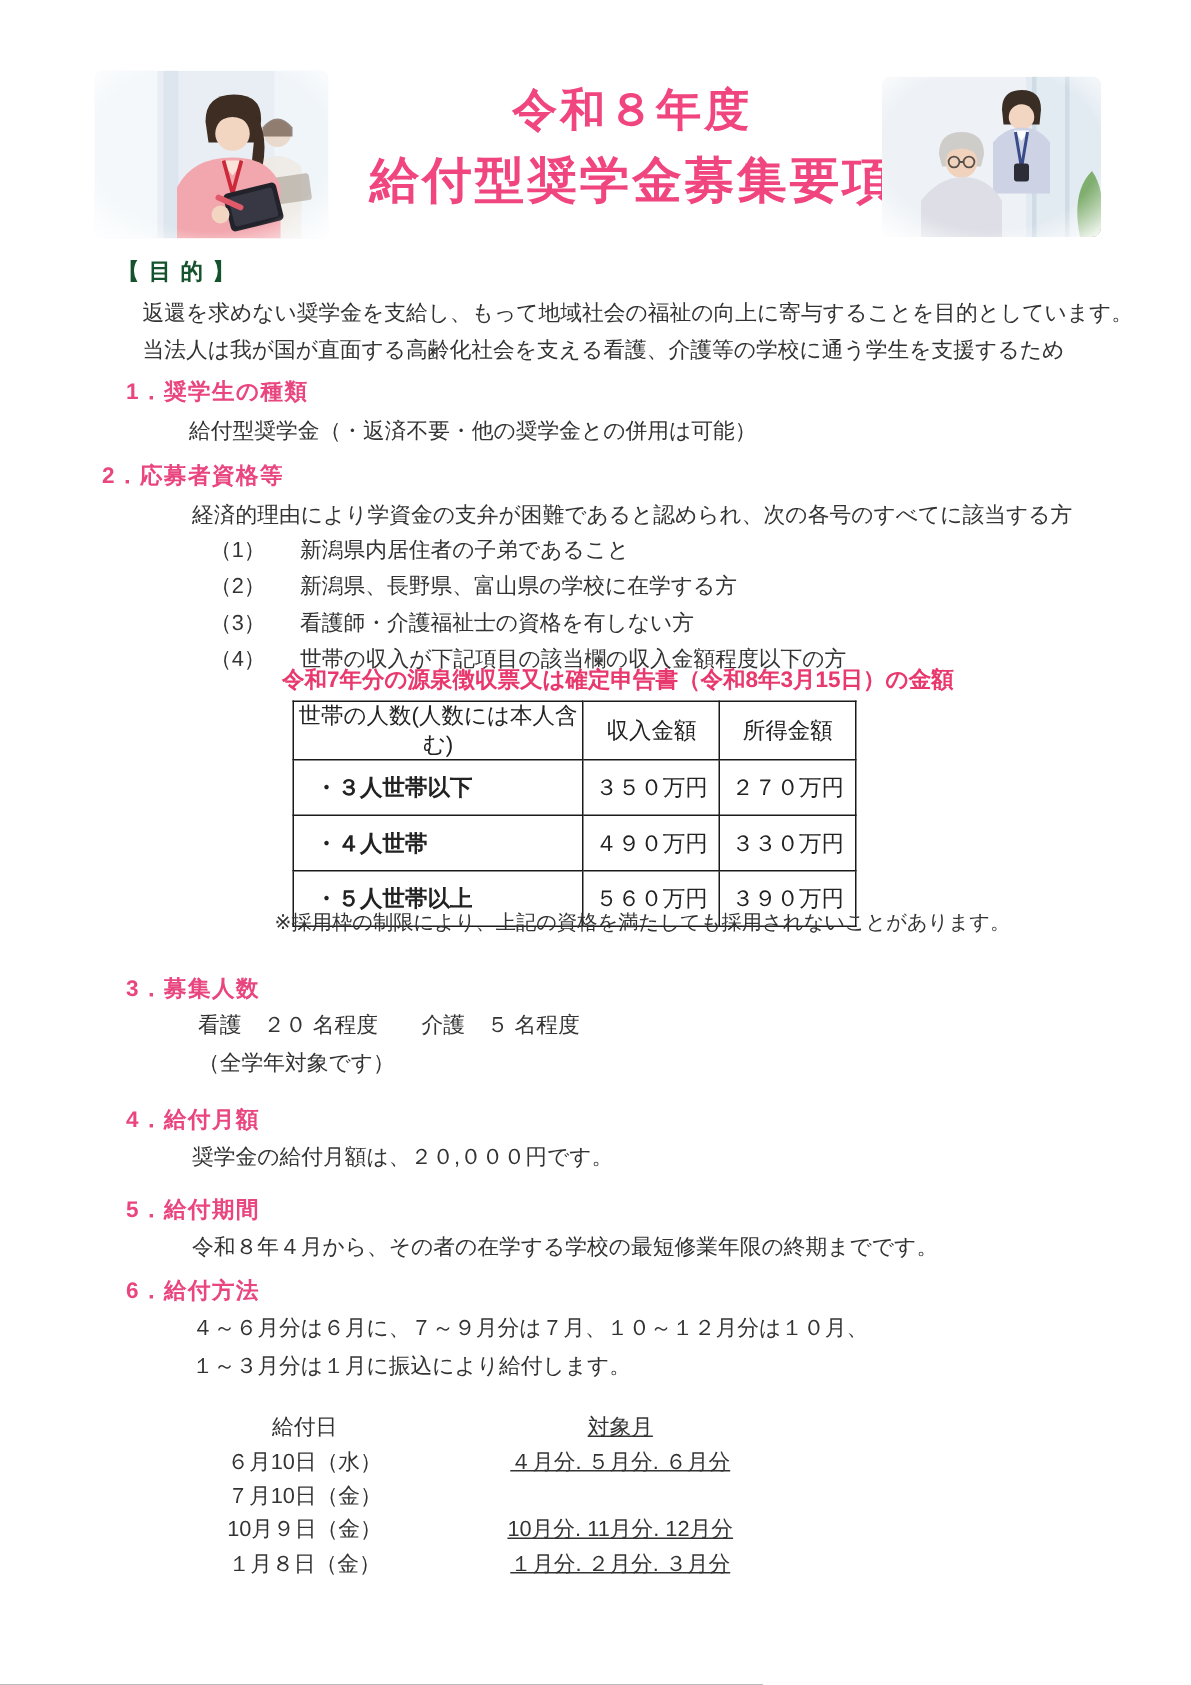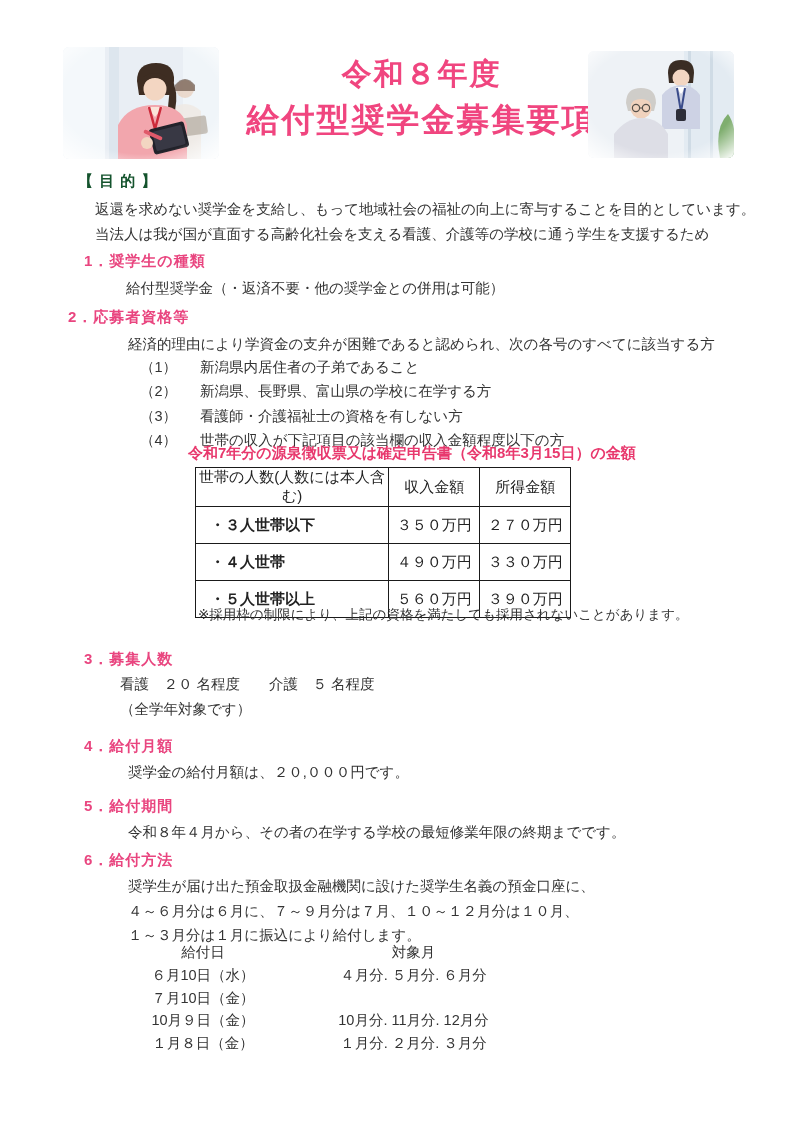--- a/index.html
+++ b/index.html
@@ -39,30 +39,30 @@
   .income-table {
     position:absolute; left:195px; top:467px; width:376px;
     border-collapse:collapse; font-size:15px; color:#222;
   }
   .income-table th, .income-table td { border:1.7px solid #1a1a1a; }
   .income-table th { font-weight:normal; text-align:center; height:37px; }
   .income-table td { height:37px; }
   .income-table td.c1 { text-align:left; padding-left:14px; width:227px;font-weight:bold; }
   .income-table td.c2, .income-table th.c2 { text-align:center; width:107px; }
   .income-table td.c3, .income-table th.c3 { text-align:center; width:106px; }
-  .table-note { position:absolute; left:183px; top:606px; font-size:13.5px; color:#333;margin-left:15px; }
-  .h-s3 { left:84px; top:650px; }  .b-s3 { left:120px; top:672px; }
+  .table-note { position:absolute; left:183px; top:606px; font-size:13.5px; color:#333; }
+  .h-s3 { left:84px; top:650px; }  .b-s3 { left:132px; top:672px; }
   .h-s4 { left:84px; top:737px; }  .b-s4 { left:128px; top:760px; }
   .h-s5 { left:84px; top:797px; }  .b-s5 { left:128px; top:820px; }
   .h-s6 { left:84px; top:851px; }  .b-s6 { left:128px; top:874px; }
   
   .schedule { position:absolute; left:128px; top:941px; font-size:14.5px; color:#333; }
   .sch-row { display:flex; line-height:22.8px; }
   .sch-c1 { width:150px; text-align:center; }
-  .sch-c2 { width:215px; margin-left:28px; text-align:center; }
+  .sch-c2 { width:215px; margin-left:28px; text-align:center;text-decoration:underline; }
 </style>
 </head>
 <body>
 
 <div class="page">
 
   <div class="photo photo-left">
     <svg width="156" height="112" viewBox="0 0 156 112">
       <defs>
         <radialGradient id="vigL" cx="50%" cy="45%" r="72%">
@@ -199,21 +199,20 @@
   </div>
 
   <div class="sec-heading h-s4">4．給付月額</div>
   <div class="sec-body body-text b-s4">奨学金の給付月額は、２０,０００円です。</div>
 
   <div class="sec-heading h-s5">5．給付期間</div>
   <div class="sec-body body-text b-s5">令和８年４月から、その者の在学する学校の最短修業年限の終期までです。</div>
 
   <div class="sec-heading h-s6">6．給付方法</div>
   <div class="sec-body body-text b-s6">
-    <div>奨学生が届け出た預金取扱金融機関に設けた奨学生名義の預金口座に、</div>
     <div>４～６月分は６月に、７～９月分は７月、１０～１２月分は１０月、</div>
     <div>１～３月分は１月に振込により給付します。</div>
   </div>
 
   <div class="schedule">
     <div class="sch-row">
       <span class="sch-c1">給付日</span>
       <span class="sch-c2">対象月</span>
     </div>
     <div class="sch-row">

